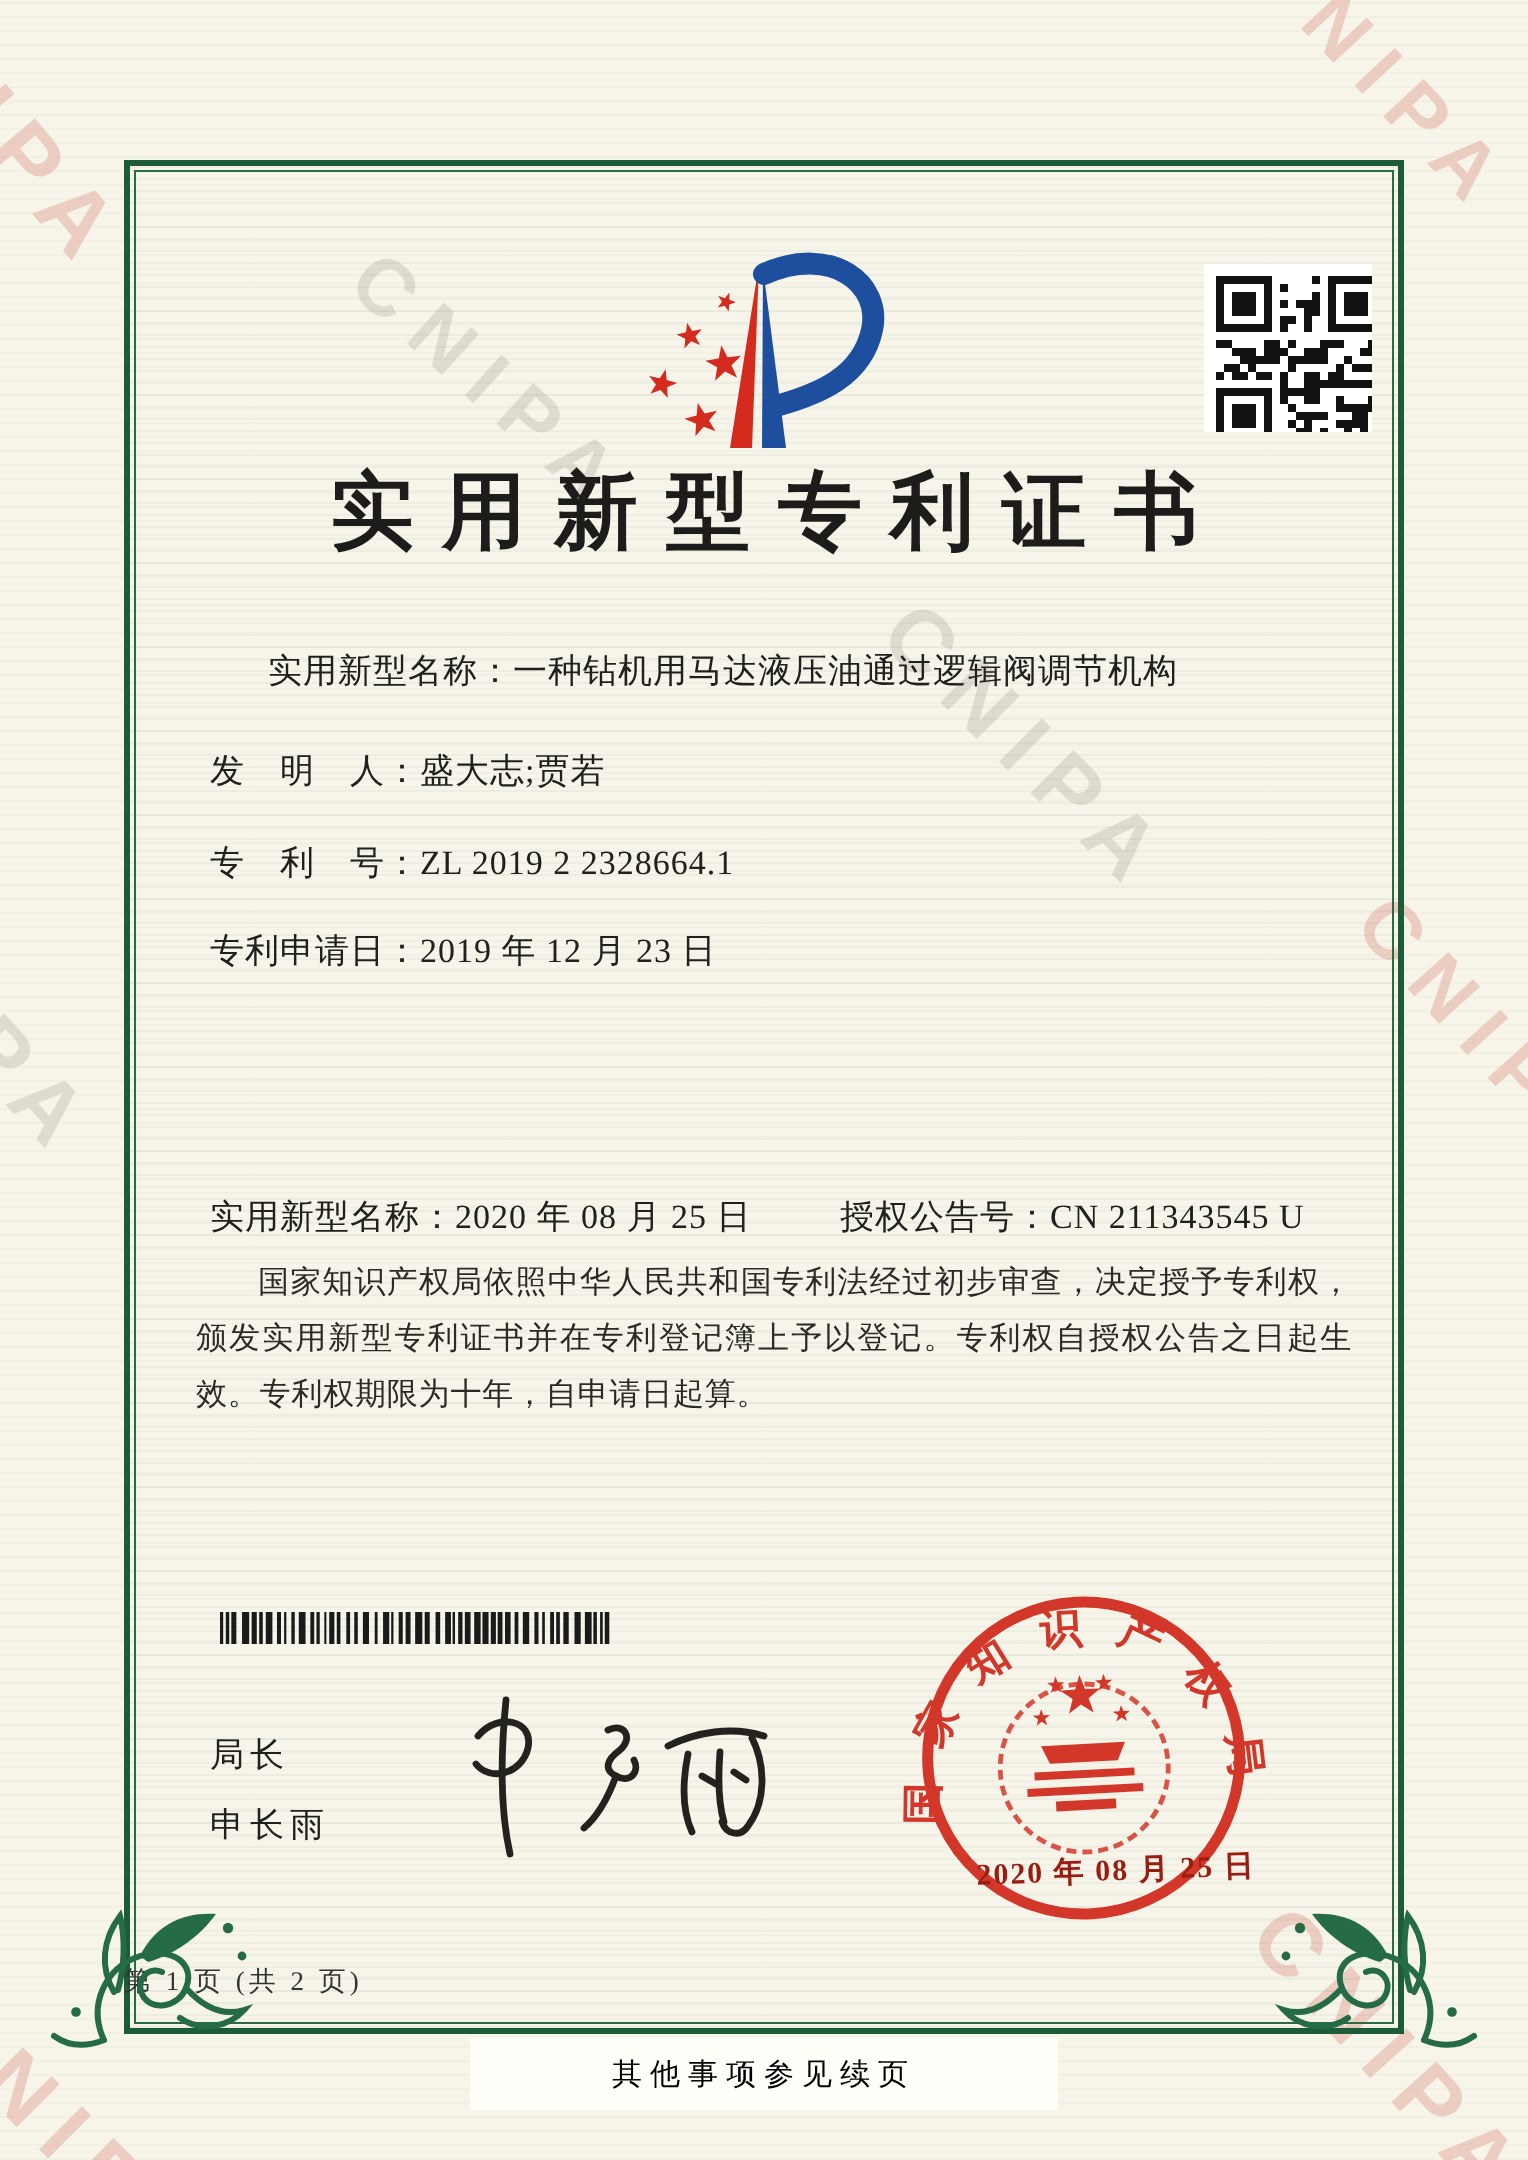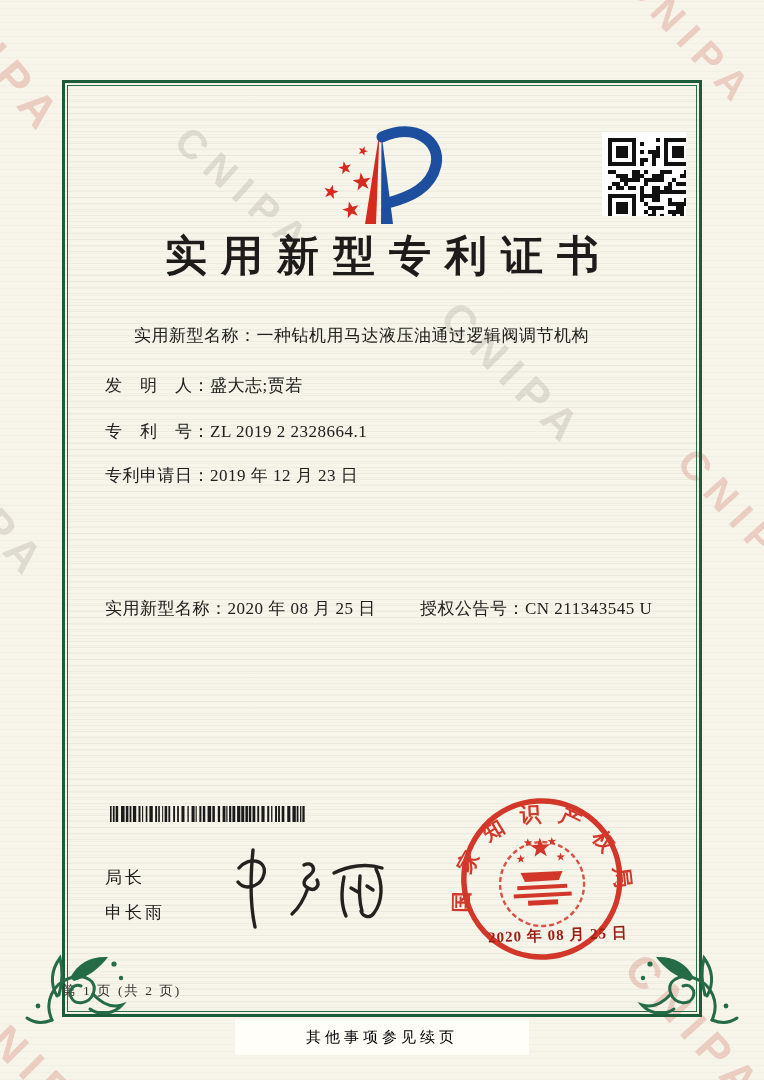--- a/index.html
+++ b/index.html
@@ -273,20 +273,21 @@
   </div>
   <div class="content field-row" style="top:464px;">
     <span class="field-label">专利申请日：</span><span class="field-value">2019 年 12 月 23 日</span>
   </div>
   <div class="content field-row row-2col" style="top:597px;">
     <span><span class="field-label">实用新型名称：</span><span class="field-value">2020 年 08 月 25 日</span></span>
     <span class="col2"><span class="field-label">授权公告号：</span><span class="field-value">CN 211343545 U</span></span>
   </div>
 
   <div id="paragraphs" class="content">
+    <p>国家知识产权局依照中华人民共和国专利法经过初步审查，决定授予专利权，颁发实用新型专利证书并在专利登记簿上予以登记。专利权自授权公告之日起生效。专利权期限为十年，自申请日起算。</p>
   </div>
 
   <svg id="barcode" class="abs" style="left:110px; top:806px; z-index:3;" width="196" height="16" viewBox="0 0 196 16">
     <g id="barcode-bars" fill="#1a1a1a">
         <rect x="0.00" y="0" width="1.60" height="16"></rect>
         <rect x="2.89" y="0" width="1.73" height="16"></rect>
         <rect x="5.66" y="0" width="2.52" height="16"></rect>
         <rect x="11.02" y="0" width="3.56" height="16"></rect>
         <rect x="15.82" y="0" width="2.57" height="16"></rect>
         <rect x="19.60" y="0" width="1.79" height="16"></rect>

